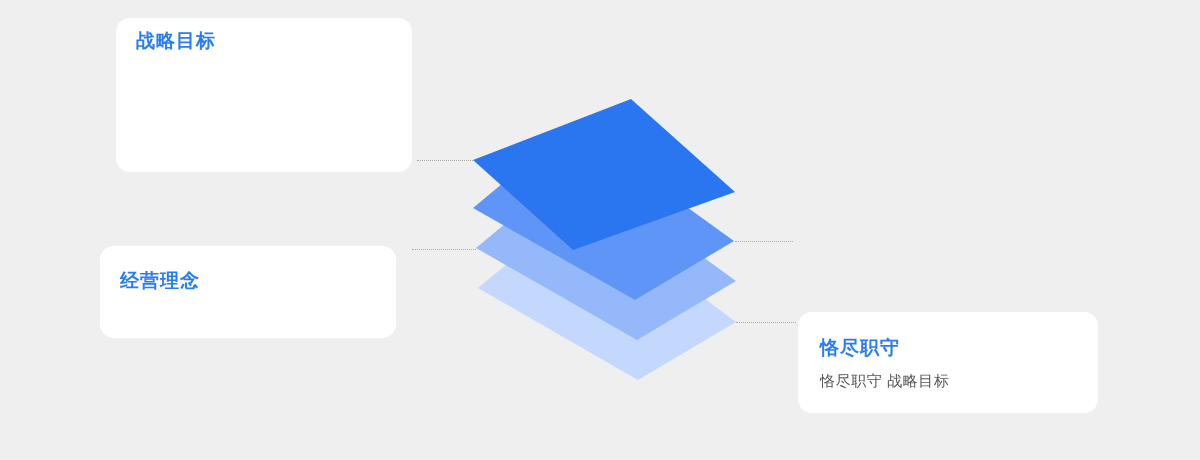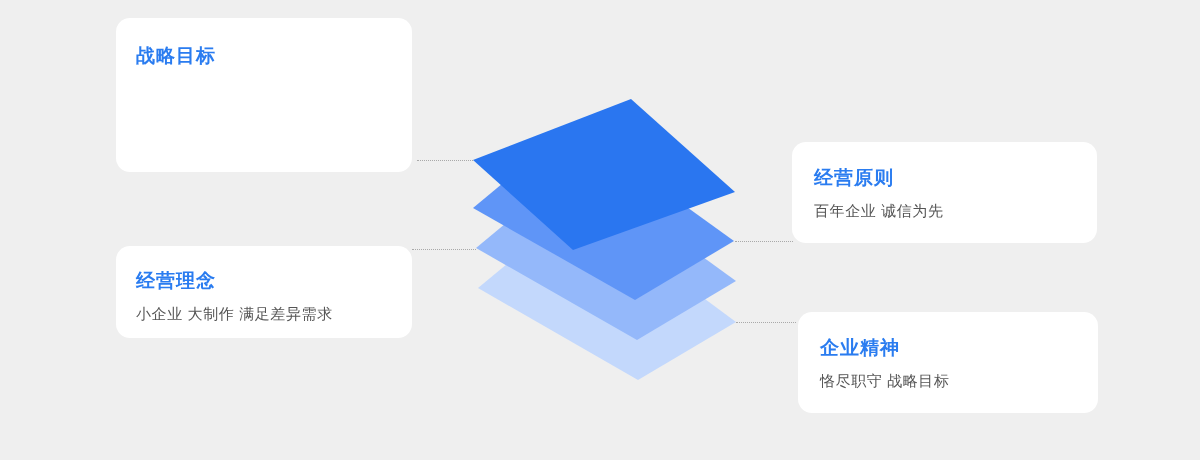--- a/index.html
+++ b/index.html
@@ -44,26 +44,26 @@
   }
   .card-body-narrow {
     width: 268px;
   }
 
   #card-strategy {
     left: 116px;
     top: 18px;
     width: 296px;
     height: 154px;
-    padding: 26px 20px 0 20px;
+    padding: 11px 20px 0 20px;
   }
   #card-strategy .card-title { margin-bottom: 9px; }
 
   #card-philosophy {
-    left: 116px;
+    left: 100px;
     top: 246px;
     width: 296px;
     height: 92px;
     padding: 23px 20px 0 20px;
   }
   #card-philosophy .card-title { margin-bottom: 7px; }
 
   #card-principle {
     left: 792px;
     top: 142px;
@@ -116,32 +116,23 @@
     <polygon points="13,123 113,40 274,156 175,215" fill="#5f95f7"></polygon>
     <polygon points="13,75 171,14 275,107 113,165" fill="#2a76f0"></polygon>
   </svg>
 
   <div class="card" id="card-strategy">
     <p class="card-title" style="color: rgb(42, 124, 240);">战略目标</p>
   </div>
 
   <div class="card" id="card-philosophy">
     <p class="card-title" style="color: rgb(42, 124, 240);">经营理念</p>
-    <div class="card-body" style="color: rgb(85, 85, 85);">
-      <div>小企业 大制作 满足差异需求</div>
-    </div>
   </div>
 
-  <div class="card" id="card-principle">
-    <p class="card-title" style="color: rgb(42, 124, 240);">经营原则</p>
-    <div class="card-body" style="color: rgb(85, 85, 85);">
-      <div>百年企业 诚信为先</div>
-    </div>
-  </div>
 
   <div class="card" id="card-spirit">
-    <p class="card-title" style="color: rgb(42, 124, 240);">企业精神</p>
+    <p class="card-title" style="color: rgb(42, 124, 240);">恪尽职守</p>
     <div class="card-body" style="color: rgb(85, 85, 85);">
       <div>恪尽职守 战略目标</div>
     </div>
   </div>
 
 </div>
 
 </body></html>

